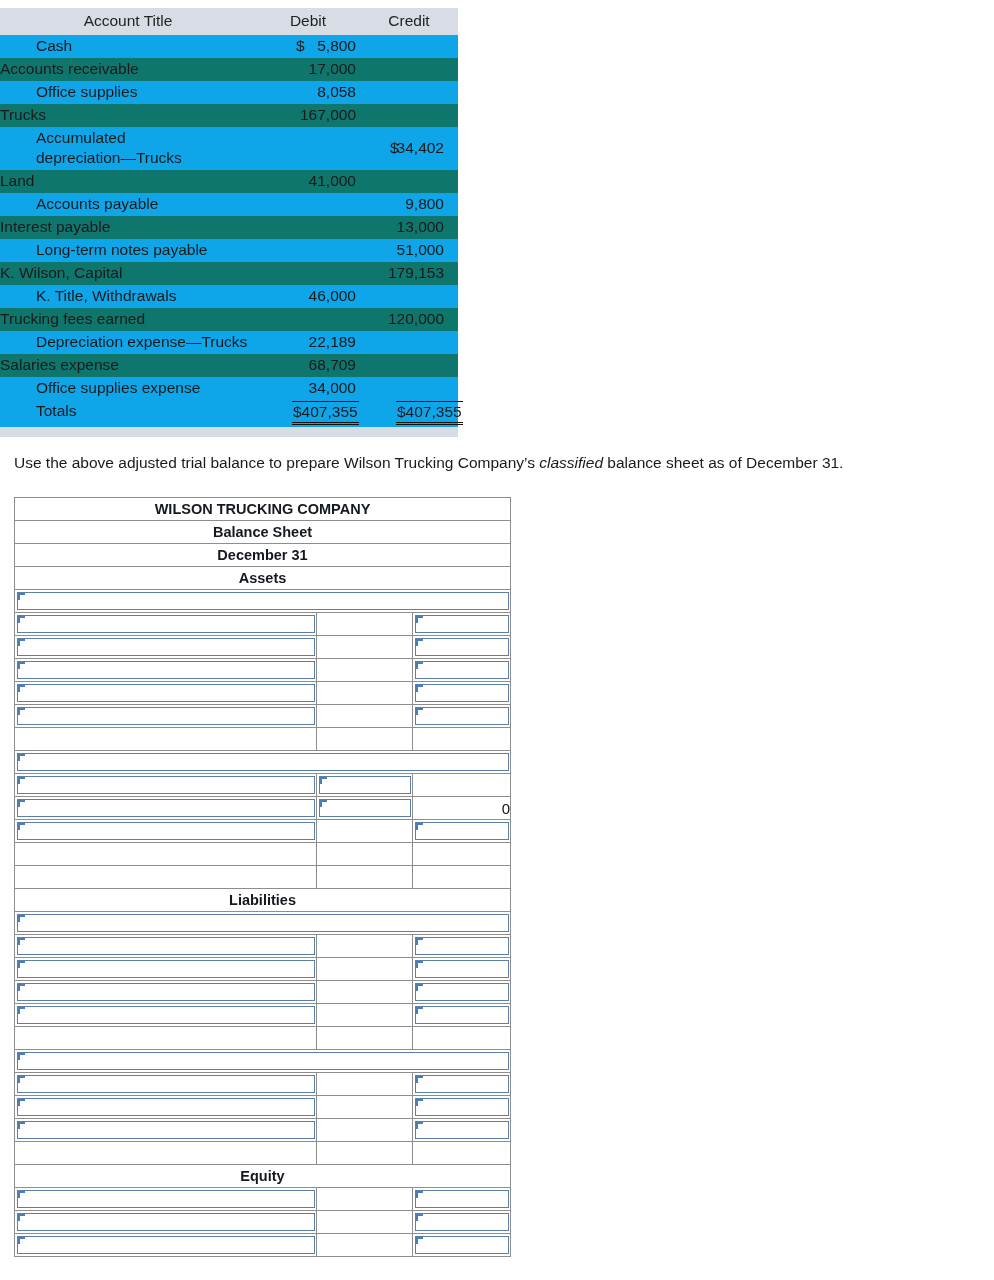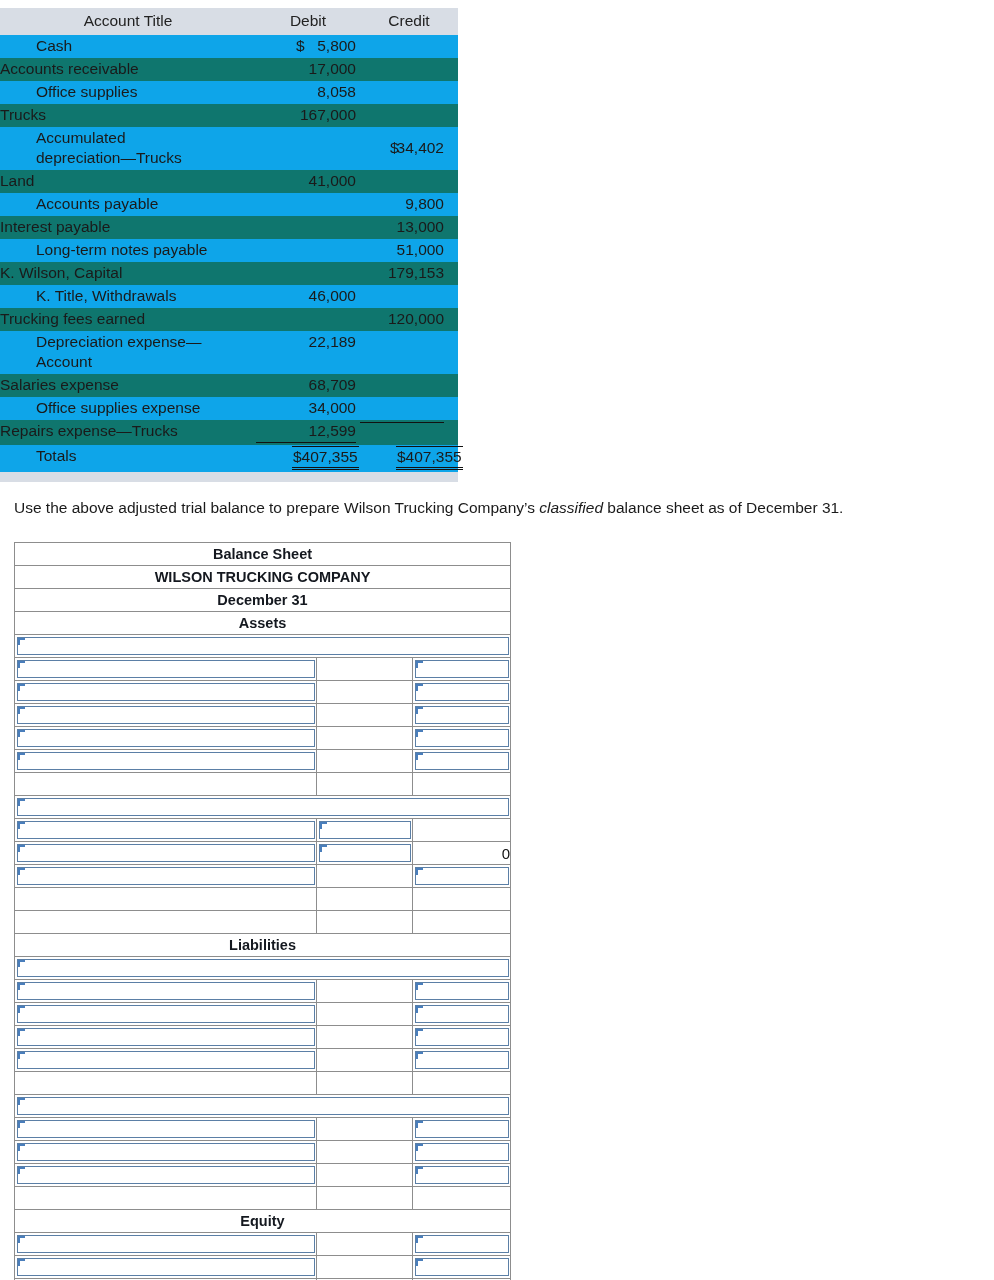--- a/index.html
+++ b/index.html
@@ -235,42 +235,33 @@
         <td class="t-acct">K. Title, Withdrawals</td>
         <td class="t-num deb">46,000</td>
         <td class="t-num cre"></td>
       </tr>
       <tr class="even">
         <td class="t-acct">Trucking fees earned</td>
         <td class="t-num deb"></td>
         <td class="t-num cre">120,000</td>
       </tr>
       <tr class="odd">
-        <td class="t-acct">Depreciation expense—Account</td>
+        <td class="t-acct">Depreciation expense—Trucks</td>
         <td class="t-num deb">22,189</td>
         <td class="t-num cre"></td>
       </tr>
       <tr class="even">
         <td class="t-acct">Salaries expense</td>
         <td class="t-num deb">68,709</td>
         <td class="t-num cre"></td>
       </tr>
       <tr class="odd">
         <td class="t-acct">Office supplies expense</td>
         <td class="t-num deb">34,000</td>
         <td class="t-num cre"></td>
-      </tr>
-      <tr class="even pre-total">
-        <td class="t-acct">Repairs expense—Trucks</td>
-        <td class="t-num deb">
-            <span class="ruleline">12,599</span>
-          </td>
-        <td class="t-num cre">
-            <span class="ruleline"></span>
-          </td>
       </tr>
       <tr class="odd row-total">
         <td class="t-acct">Totals</td>
         <td class="t-num deb"><span class="dbl-rule">$407,355</span></td>
         <td class="t-num cre"><span class="dbl-rule">$407,355</span></td>
       </tr>
     </tbody>
   </table>
   <div id="tb-footbar"></div>
 </div>
@@ -279,24 +270,24 @@
 
 <div id="bs-wrap">
   <table class="bs">
     <colgroup>
         <col class="b1">
         <col class="b2">
         <col class="b3">
       </colgroup>
     <tbody>
       <tr>
+        <td class="hdr" colspan="3">WILSON TRUCKING COMPANY</td>
+      </tr>
+      <tr>
         <td class="hdr" colspan="3">Balance Sheet</td>
-      </tr>
-      <tr>
-        <td class="hdr" colspan="3">WILSON TRUCKING COMPANY</td>
       </tr>
       <tr>
         <td class="hdr" colspan="3">December 31</td>
       </tr>
 
       <tr>
         <td class="sect" colspan="3">Assets</td>
       </tr>
       <tr>
         <td colspan="3">

